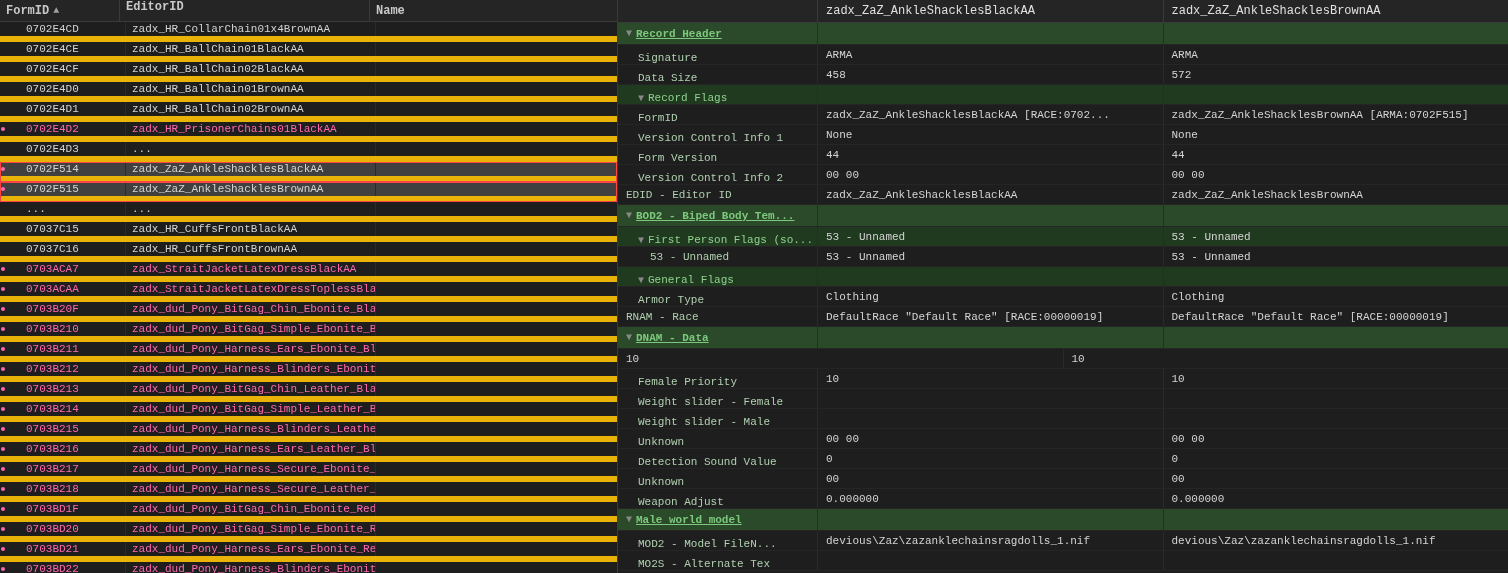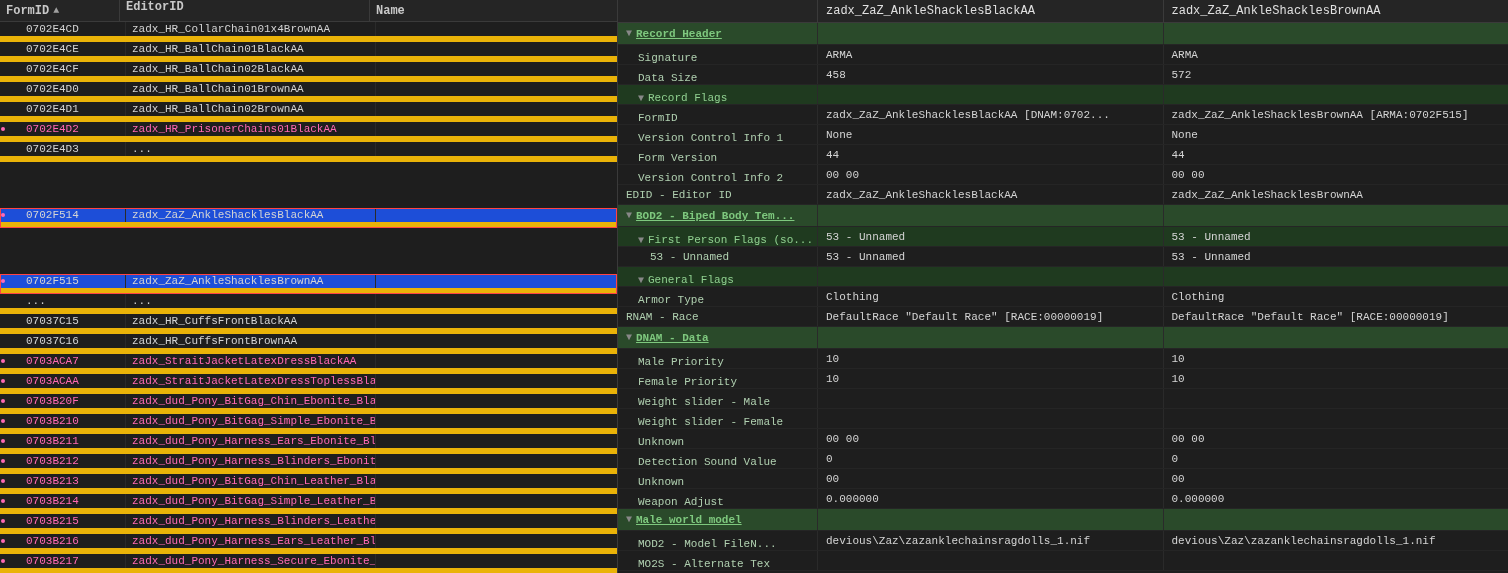--- a/index.html
+++ b/index.html
@@ -87,22 +87,21 @@
     }
 
     .table-row {
       display: flex;
       height: 20px;
       align-items: center;
       border-bottom: 6px solid #eab308;
     }
 
     .table-row.selected {
-      background: #1d4ed8;
-      margin-top: 46px;
+      background: #404040;
     }
 
     .table-row.pink-text .cell-editorid,
     .table-row.pink-text .cell-formid {
       color: #ff69b4;
     }
 
     .table-row.pink-text .cell-formid {
       color: #ff69b4;
     }
@@ -558,21 +557,21 @@
           <span class="expand-icon">▼ </span>
           <span class="sub-section-label">Record Flags</span>
         </div>
         <div class="detail-val1"></div>
         <div class="detail-val2"></div>
       </div>
       <div class="detail-row">
         <div class="detail-label detail-indent-1">
           <span class="leaf-label">FormID</span>
         </div>
-        <div class="detail-val1">zadx_ZaZ_AnkleShacklesBlackAA [DNAM:0702...</div>
+        <div class="detail-val1">zadx_ZaZ_AnkleShacklesBlackAA [RACE:0702...</div>
         <div class="detail-val2">zadx_ZaZ_AnkleShacklesBrownAA [ARMA:0702F515]</div>
       </div>
       <div class="detail-row">
         <div class="detail-label detail-indent-1">
           <span class="leaf-label">Version Control Info 1</span>
         </div>
         <div class="detail-val1">None</div>
         <div class="detail-val2">None</div>
       </div>
       <div class="detail-row">
@@ -643,43 +642,40 @@
       </div>
       <div class="detail-row section-header">
         <div class="detail-label detail-indent-0">
           <span class="collapse-icon">▼ </span>
           <span class="section-label">DNAM - Data</span>
         </div>
         <div class="detail-val1"></div>
         <div class="detail-val2"></div>
       </div>
       <div class="detail-row">
-        <div class="detail-label detail-indent-1">
-          <span class="leaf-label">Male Priority</span>
-        </div>
         <div class="detail-val1">10</div>
         <div class="detail-val2">10</div>
       </div>
       <div class="detail-row">
         <div class="detail-label detail-indent-1">
           <span class="leaf-label">Female Priority</span>
         </div>
         <div class="detail-val1">10</div>
         <div class="detail-val2">10</div>
       </div>
       <div class="detail-row">
         <div class="detail-label detail-indent-1">
+          <span class="leaf-label">Weight slider - Female</span>
+        </div>
+        <div class="detail-val1"></div>
+        <div class="detail-val2"></div>
+      </div>
+      <div class="detail-row">
+        <div class="detail-label detail-indent-1">
           <span class="leaf-label">Weight slider - Male</span>
-        </div>
-        <div class="detail-val1"></div>
-        <div class="detail-val2"></div>
-      </div>
-      <div class="detail-row">
-        <div class="detail-label detail-indent-1">
-          <span class="leaf-label">Weight slider - Female</span>
         </div>
         <div class="detail-val1"></div>
         <div class="detail-val2"></div>
       </div>
       <div class="detail-row">
         <div class="detail-label detail-indent-1">
           <span class="leaf-label">Unknown</span>
         </div>
         <div class="detail-val1">00 00</div>
         <div class="detail-val2">00 00</div>

